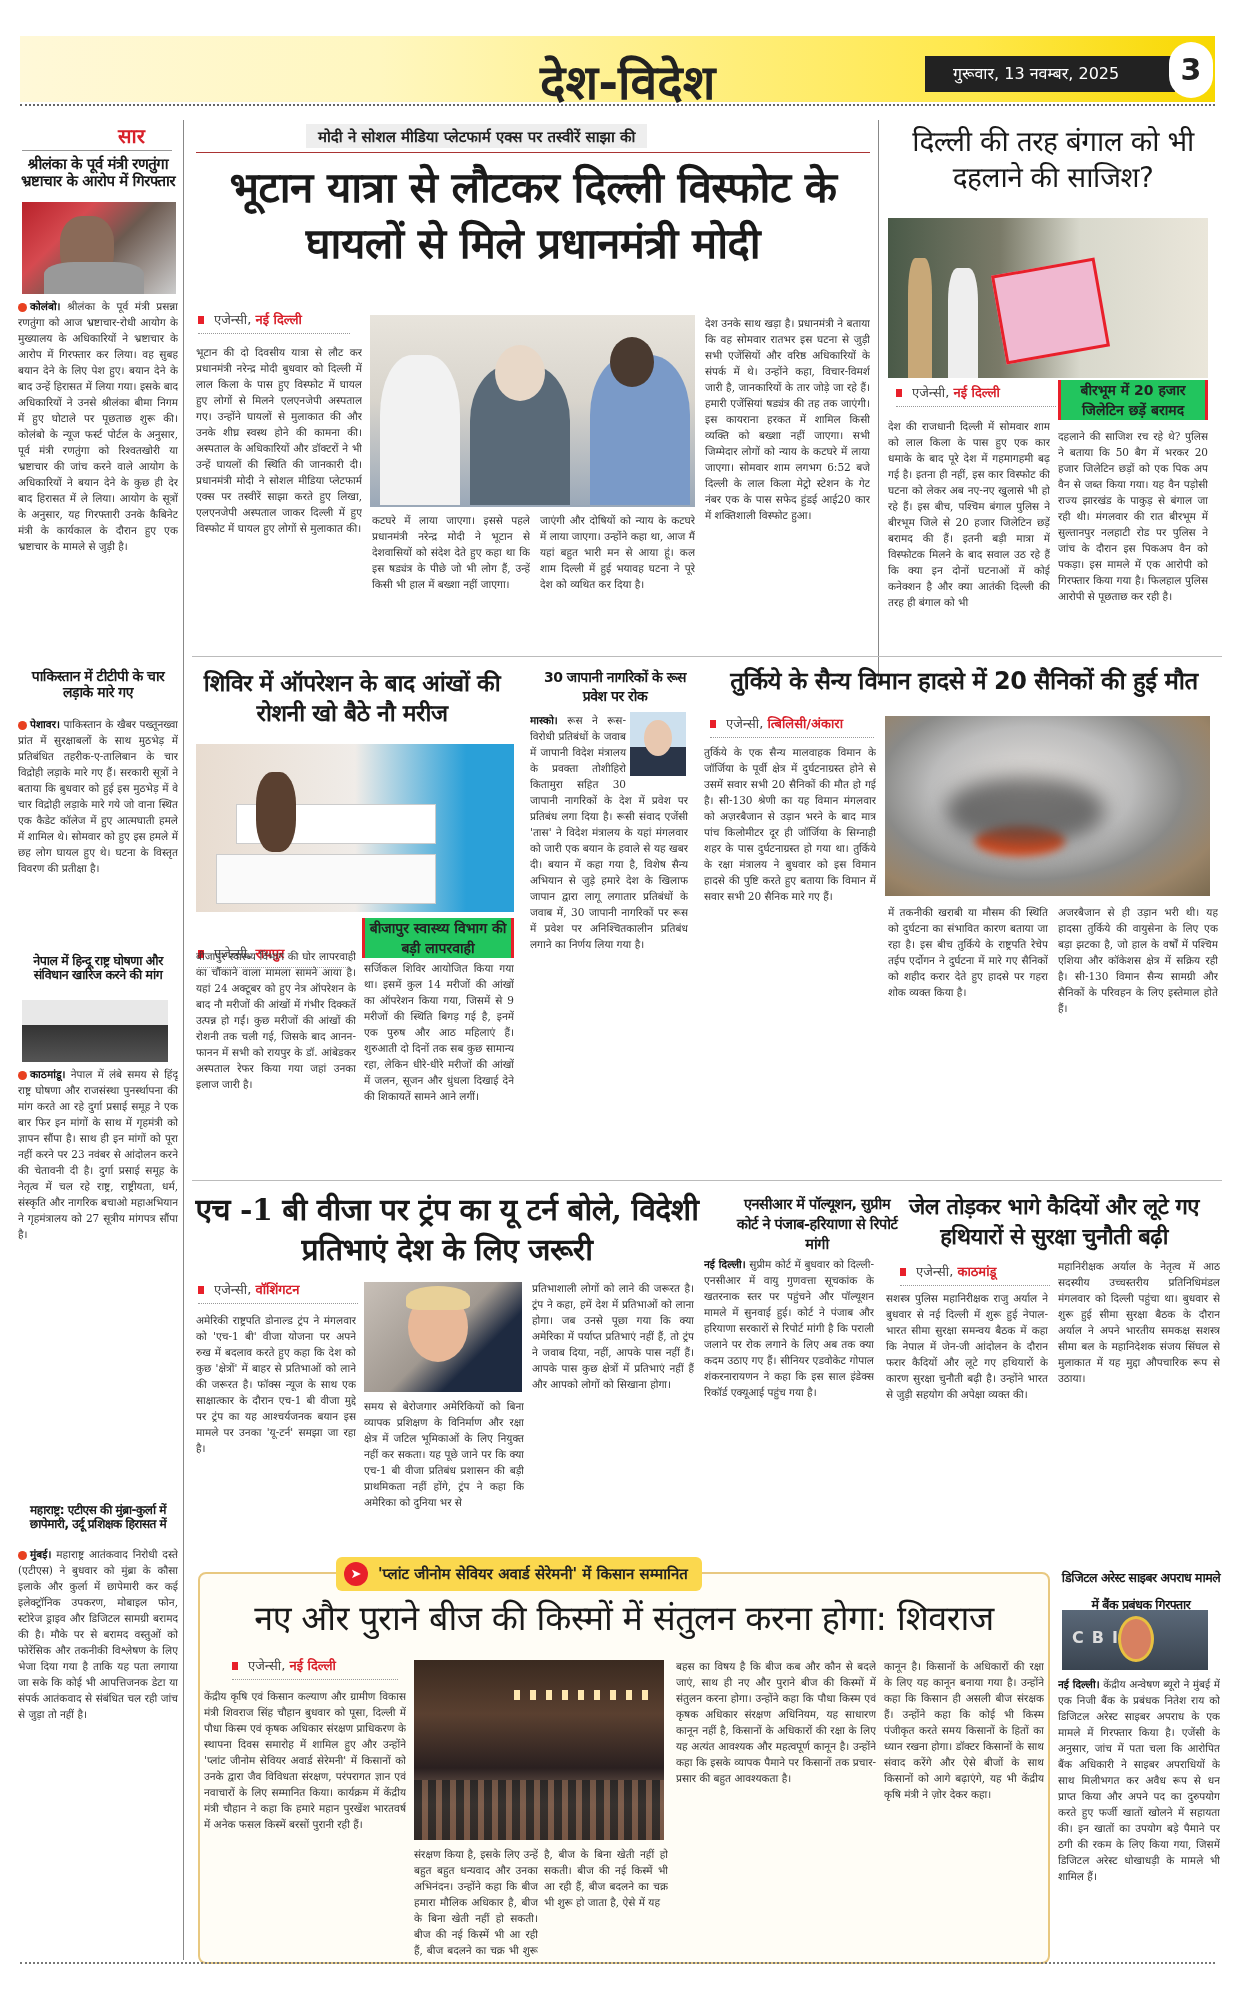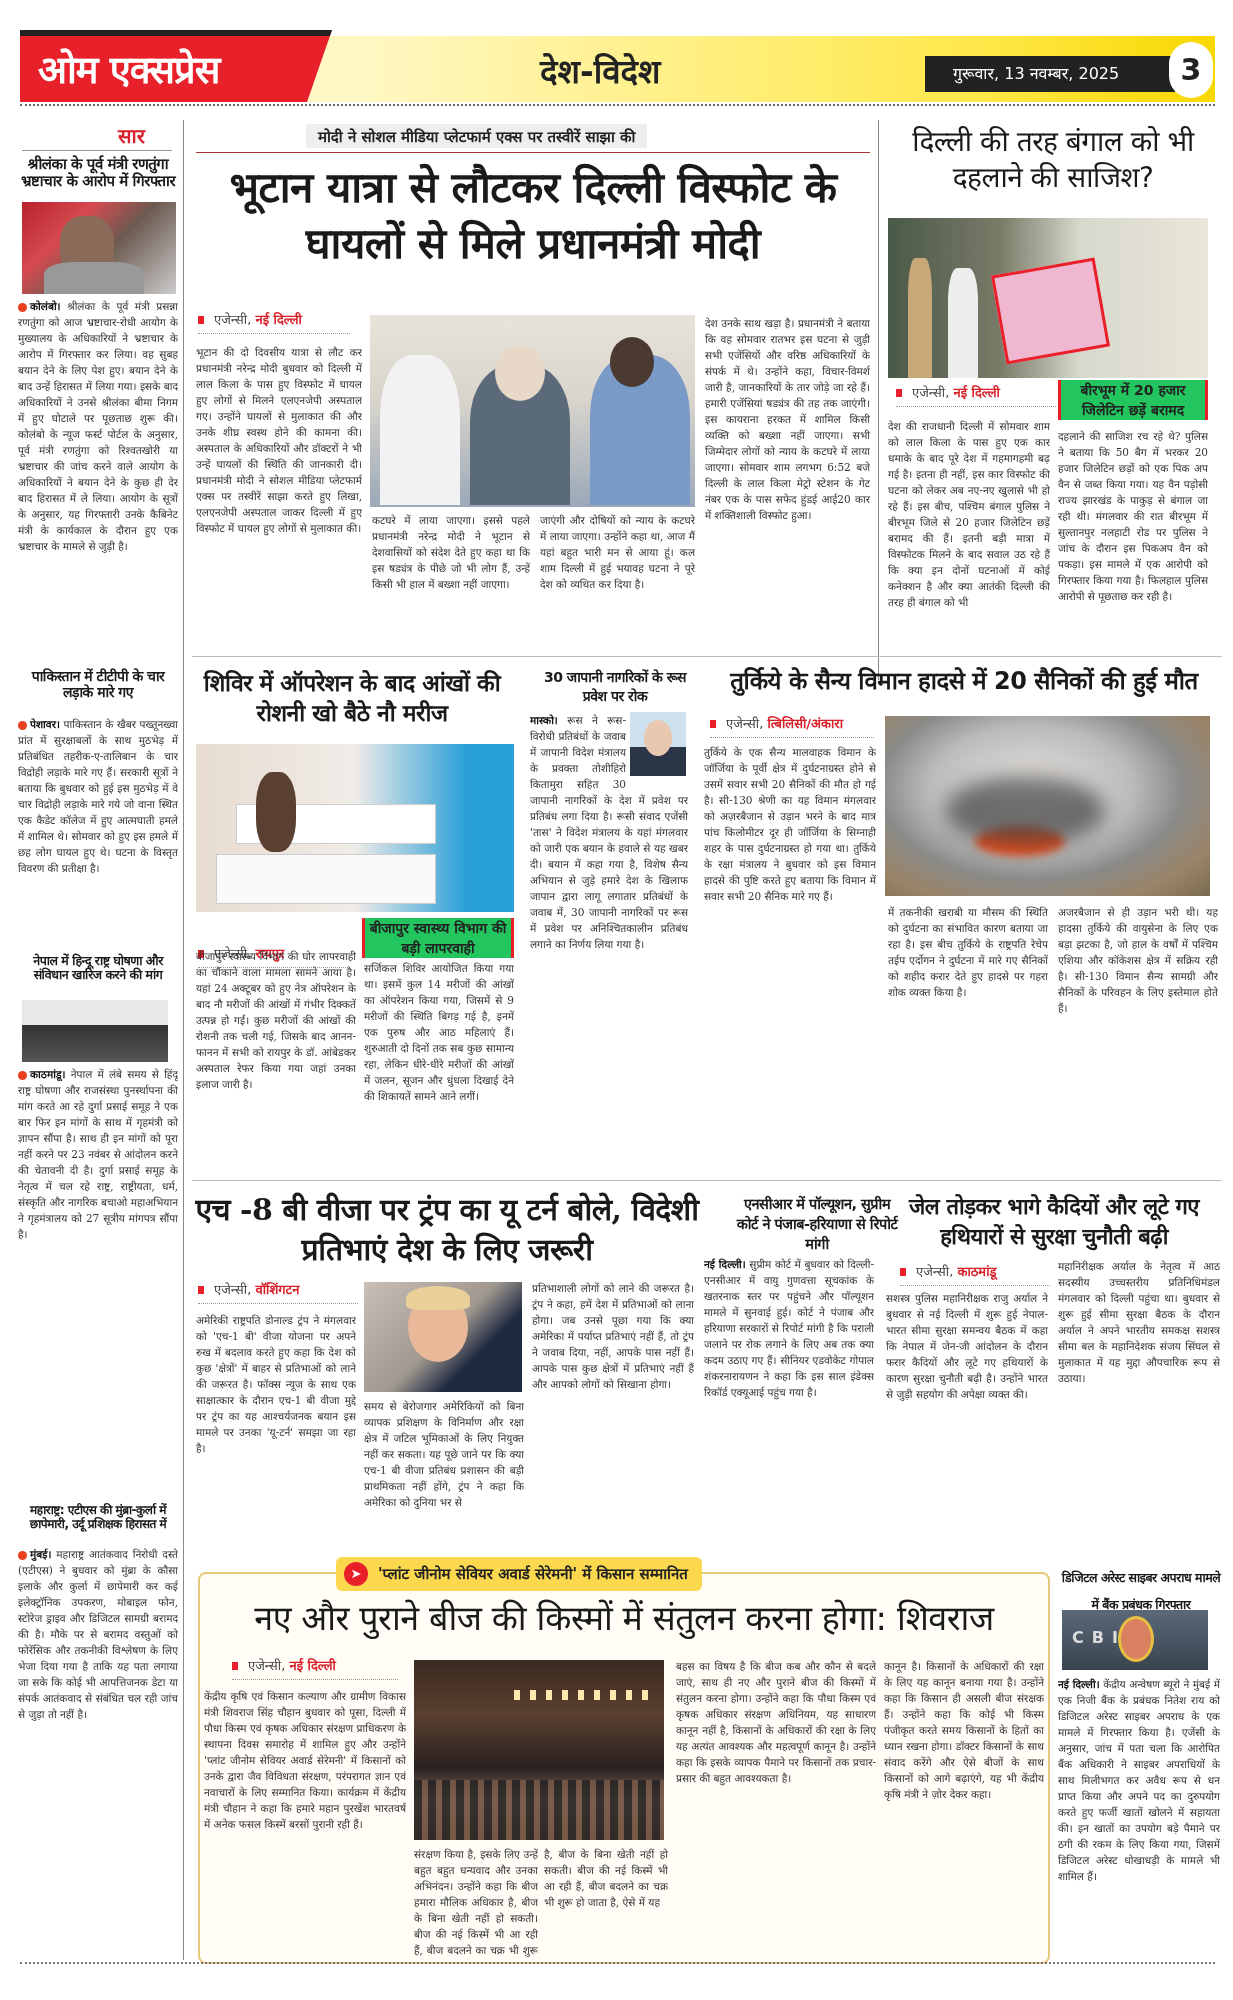--- a/index.html
+++ b/index.html
@@ -1,20 +1,20 @@
 <!DOCTYPE html>
 <html><head>
 <meta charset="utf-8">
 <style>
   * { box-sizing: border-box; margin: 0; padding: 0; }
   body { width: 1233px; height: 2000px; background: #fff; font-family: "DejaVu Serif", serif; color: #222; overflow: hidden; position: relative; }
   .masthead { position: absolute; left: 20px; top: 36px; width: 1195px; height: 66px; background: linear-gradient(90deg, #fff8d8 0%, #fff7c0 30%, #ffe84a 80%, #f8d800 100%); }
   .mast-logo { position: absolute; left: 0; top: -6px; height: 72px; width: 312px; background: #e8202a; clip-path: polygon(0 0, 100% 0, 92% 100%, 0 100%); border-top: 6px solid #222; }
   .mast-logo span { position: absolute; left: 18px; top: 6px; font-family: "DejaVu Sans", sans-serif; font-weight: bold; font-size: 38px; color: #fff; letter-spacing: -1px; }
-  .mast-section { position: absolute; left: 520px; top: 12px; font-family: "DejaVu Sans", sans-serif; font-size: 33px; color: #222; font-weight: bold; }
+  .mast-section { position: absolute; left: 520px; top: 12px; font-family: "DejaVu Sans", sans-serif; font-size: 48px; color: #222; font-weight: bold; }
   .mast-date { position: absolute; left: 905px; top: 20px; width: 250px; height: 36px; background: #222; color: #fff; font-family: "DejaVu Sans", sans-serif; font-size: 16px; line-height: 36px; padding-left: 28px; }
   .mast-page { position: absolute; right: 2px; top: 6px; width: 44px; height: 56px; border-radius: 22px; background: #fff; font-family: "DejaVu Sans", sans-serif; font-size: 30px; font-weight: bold; text-align: center; line-height: 56px; }
   .mast-rule { position: absolute; left: 20px; top: 104px; width: 1195px; height: 4px; border-top: 2px dotted #666; }
   .col-rule { position: absolute; width: 1px; background: #888; }
   .h { font-family: "DejaVu Sans", sans-serif; font-weight: bold; color: #1a1a1a; position: absolute; text-align: center; line-height: 1.15; letter-spacing: -0.5px; }
   .txt { position: absolute; font-size: 10.5px; line-height: 16px; text-align: justify; color: #333; overflow: hidden; }
   .dot { display: inline-block; width: 9px; height: 9px; border-radius: 50%; background: #e84020; margin-right: 3px; vertical-align: middle; }
   .dateline { font-weight: bold; color: #111; }
   .byline { position: absolute; font-family: "DejaVu Sans", sans-serif; font-size: 13px; color: #444; border-bottom: 1px dotted #999; padding-bottom: 5px; }
   .byline .sq { display: inline-block; width: 6px; height: 8px; background: #e8202a; margin-right: 10px; }
@@ -25,23 +25,20 @@
   .saar { position: absolute; font-family: "DejaVu Sans", sans-serif; font-weight: bold; font-size: 20px; color: #d8202a; }
   .feature-box { position: absolute; left: 198px; top: 1572px; width: 852px; height: 392px; border: 2px solid #e8c880; border-radius: 8px; background: #fffdf6; }
   .feature-tag { position: absolute; left: 336px; top: 1557px; height: 34px; background: #fbd84e; border-radius: 6px; font-family: "DejaVu Sans", sans-serif; font-weight: bold; font-size: 15px; line-height: 34px; padding: 0 14px 0 42px; }
   .feature-tag .tg { position: absolute; left: 8px; top: 5px; width: 24px; height: 24px; border-radius: 50%; background: #e8202a; color: #fff; font-size: 13px; line-height: 24px; text-align: center; }
   .footer-rule { position: absolute; left: 20px; top: 1962px; width: 1195px; height: 4px; border-top: 2px dotted #777; }
 </style>
 </head>
 <body>
 
 <div class="masthead">
-  <div class="mast-logo">
-      <span>ओम एक्सप्रेस</span>
-    </div>
   <div class="mast-section">देश-विदेश</div>
   <div class="mast-date">गुरूवार, 13 नवम्बर, 2025</div>
   <div class="mast-page">3</div>
 </div>
 <div class="mast-rule"></div>
 
 <div class="col-rule" style="left:183px;top:120px;height:1840px;"></div>
 <div class="col-rule" style="left:878px;top:120px;height:560px;"></div>
 
 <div class="saar" style="left:118px;top:122px;">सार</div>
@@ -132,21 +129,21 @@
     <div style="position:absolute;left:90px;top:110px;width:90px;height:30px;background:#e84a18;border-radius:50%;filter:blur(4px);"></div>
     <div style="position:absolute;left:60px;top:60px;width:160px;height:70px;background:#444;border-radius:50%;filter:blur(10px);opacity:0.7;"></div>
   </div>
   <div class="txt" style="left:704px;top:744px;width:172px;height:428px;">तुर्किये के एक सैन्य मालवाहक विमान के जॉर्जिया के पूर्वी क्षेत्र में दुर्घटनाग्रस्त होने से उसमें सवार सभी 20 सैनिकों की मौत हो गई है। सी-130 श्रेणी का यह विमान मंगलवार को अज़रबैजान से उड़ान भरने के बाद मात्र पांच किलोमीटर दूर ही जॉर्जिया के सिग्नाही शहर के पास दुर्घटनाग्रस्त हो गया था। तुर्किये के रक्षा मंत्रालय ने बुधवार को इस विमान हादसे की पुष्टि करते हुए बताया कि विमान में सवार सभी 20 सैनिक मारे गए हैं।</div>
   <div class="txt" style="left:888px;top:904px;width:160px;height:268px;">में तकनीकी खराबी या मौसम की स्थिति को दुर्घटना का संभावित कारण बताया जा रहा है। इस बीच तुर्किये के राष्ट्रपति रेचेप तईप एर्दोगन ने दुर्घटना में मारे गए सैनिकों को शहीद करार देते हुए हादसे पर गहरा शोक व्यक्त किया है।</div>
   <div class="txt" style="left:1058px;top:904px;width:160px;height:268px;">अजरबैजान से ही उड़ान भरी थी। यह हादसा तुर्किये की वायुसेना के लिए एक बड़ा झटका है, जो हाल के वर्षों में पश्चिम एशिया और कॉकेशस क्षेत्र में सक्रिय रही है। सी-130 विमान सैन्य सामग्री और सैनिकों के परिवहन के लिए इस्तेमाल होते हैं।</div>
 </div>
 
 <div style="position:absolute;left:192px;top:1180px;width:1030px;border-top:1px solid #bbb;"></div>
 <div>
-  <div class="h" style="left:192px;top:1190px;width:510px;font-size:30px;line-height:40px;font-family:'DejaVu Serif',serif;">एच -8 बी वीजा पर ट्रंप का यू टर्न बोले, विदेशी प्रतिभाएं देश के लिए जरूरी</div>
+  <div class="h" style="left:192px;top:1190px;width:510px;font-size:30px;line-height:40px;font-family:'DejaVu Serif',serif;">एच -1 बी वीजा पर ट्रंप का यू टर्न बोले, विदेशी प्रतिभाएं देश के लिए जरूरी</div>
   <div class="byline" style="left:198px;top:1280px;width:160px;"><span class="sq"></span><span>एजेन्सी,</span> <span class="place">वॉशिंगटन</span></div>
   <div class="photo" style="left:364px;top:1282px;width:158px;height:110px;background:linear-gradient(135deg,#c8c0b8 0%,#a09890 50%,#1e2a40 70%);">
     <div style="position:absolute;left:44px;top:10px;width:60px;height:70px;background:#e8b898;border-radius:50%;"></div>
     <div style="position:absolute;left:42px;top:4px;width:64px;height:24px;background:#e8d098;border-radius:50% 50% 20% 20%;"></div>
   </div>
   <div class="txt" style="left:196px;top:1312px;width:160px;height:240px;">अमेरिकी राष्ट्रपति डोनाल्ड ट्रंप ने मंगलवार को 'एच-1 बी' वीजा योजना पर अपने रुख में बदलाव करते हुए कहा कि देश को कुछ 'क्षेत्रों' में बाहर से प्रतिभाओं को लाने की जरूरत है। फॉक्स न्यूज के साथ एक साक्षात्कार के दौरान एच-1 बी वीजा मुद्दे पर ट्रंप का यह आश्चर्यजनक बयान इस मामले पर उनका 'यू-टर्न' समझा जा रहा है।</div>
   <div class="txt" style="left:364px;top:1398px;width:160px;height:154px;">समय से बेरोजगार अमेरिकियों को बिना व्यापक प्रशिक्षण के विनिर्माण और रक्षा क्षेत्र में जटिल भूमिकाओं के लिए नियुक्त नहीं कर सकता। यह पूछे जाने पर कि क्या एच-1 बी वीजा प्रतिबंध प्रशासन की बड़ी प्राथमिकता नहीं होंगे, ट्रंप ने कहा कि अमेरिका को दुनिया भर से</div>
   <div class="txt" style="left:532px;top:1280px;width:162px;height:272px;">प्रतिभाशाली लोगों को लाने की जरूरत है। ट्रंप ने कहा, हमें देश में प्रतिभाओं को लाना होगा। जब उनसे पूछा गया कि क्या अमेरिका में पर्याप्त प्रतिभाएं नहीं हैं, तो ट्रंप ने जवाब दिया, नहीं, आपके पास नहीं हैं। आपके पास कुछ क्षेत्रों में प्रतिभाएं नहीं हैं और आपको लोगों को सिखाना होगा।</div>
 </div>
 

